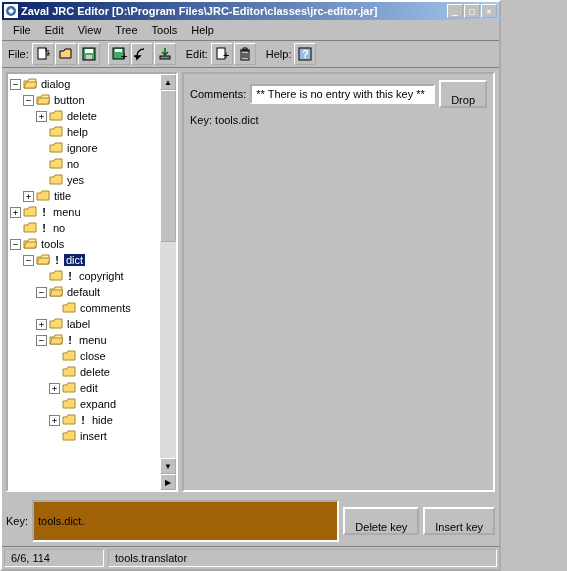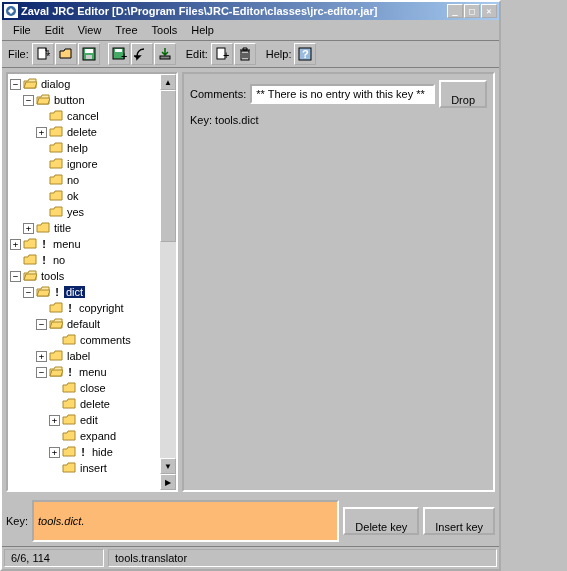--- a/index.html
+++ b/index.html
@@ -33,21 +33,21 @@
 .bang { width:10px; text-align:center; font-weight:bold; color:#000; margin-right:2px; }
 .node-label { padding: 0 2px; }
 .node-label.selected { background:#0a246a; color:#fff; }
 .right-panel { flex:1; border:2px inset #fff; background:#c0c0c0; padding:6px; display:flex; flex-direction:column; gap:6px; position:relative; }
 .comments-row { display:flex; align-items:center; gap:4px; }
 .comments-label { }
 .comments-field { flex:1; border:2px inset #fff; background:#fff; height:20px; padding:2px 4px; }
 .btn { border:2px outset #fff; background:#c0c0c0; padding:12px 10px; height:22px; cursor:default; }
 .key-display { }
 .bottom-bar { display:flex; align-items:center; padding:4px; gap:4px; background:#c0c0c0; }
-.key-input { flex:1; border:2px inset #fff; background:#fdba74; height:20px; padding:19px 4px;font-style:italic; }
+.key-input { flex:1; border:2px inset #fff; background:#a16207; height:20px; padding:19px 4px; }
 .statusbar { display:flex; border-top:1px solid #808080; background:#c0c0c0; }
 .status-cell { border:1px inset #fff; padding:2px 6px; margin:2px; }
 .status-cell:first-child { width:100px; }
 .status-cell:nth-child(2){ flex:1; }
 </style>
 </head>
 <body>
 
 <div class="window">
 
@@ -160,31 +160,20 @@
             <span class="expander">−</span>
             <span class="node-icon folder-open">
               <svg viewBox="0 0 14 12">
                 <path d="M1 3 L5 3 L6 1 L13 1 L13 10 L1 10Z" fill="#ffe9a8" stroke="#aa8a2a"></path>
                 <path d="M1 10 L3 4 L14 4 L12 10Z" fill="#ffd96e" stroke="#aa8a2a"></path>
               </svg>
             </span>
             <span class="node-label">button</span>
           </div>
 
-        <div class="tree-row">
-            <span class="indent"></span>
-            <span class="indent"></span>
-            <span class="noexp"></span>
-            <span class="node-icon folder-closed">
-              <svg viewBox="0 0 14 12">
-                <path d="M1 3 L5 3 L6 1 L13 1 L13 10 L1 10Z" fill="#ffd96e" stroke="#aa8a2a"></path>
-              </svg>
-            </span>
-            <span class="node-label">cancel</span>
-          </div>
 
         <div class="tree-row">
             <span class="indent"></span>
             <span class="indent"></span>
             <span class="expander">+</span>
             <span class="node-icon folder-closed">
               <svg viewBox="0 0 14 12">
                 <path d="M1 3 L5 3 L6 1 L13 1 L13 10 L1 10Z" fill="#ffd96e" stroke="#aa8a2a"></path>
               </svg>
             </span>
@@ -220,31 +209,20 @@
             <span class="indent"></span>
             <span class="noexp"></span>
             <span class="node-icon folder-closed">
               <svg viewBox="0 0 14 12">
                 <path d="M1 3 L5 3 L6 1 L13 1 L13 10 L1 10Z" fill="#ffd96e" stroke="#aa8a2a"></path>
               </svg>
             </span>
             <span class="node-label">no</span>
           </div>
 
-        <div class="tree-row">
-            <span class="indent"></span>
-            <span class="indent"></span>
-            <span class="noexp"></span>
-            <span class="node-icon folder-closed">
-              <svg viewBox="0 0 14 12">
-                <path d="M1 3 L5 3 L6 1 L13 1 L13 10 L1 10Z" fill="#ffd96e" stroke="#aa8a2a"></path>
-              </svg>
-            </span>
-            <span class="node-label">ok</span>
-          </div>
 
         <div class="tree-row">
             <span class="indent"></span>
             <span class="indent"></span>
             <span class="noexp"></span>
             <span class="node-icon folder-closed">
               <svg viewBox="0 0 14 12">
                 <path d="M1 3 L5 3 L6 1 L13 1 L13 10 L1 10Z" fill="#ffd96e" stroke="#aa8a2a"></path>
               </svg>
             </span>

